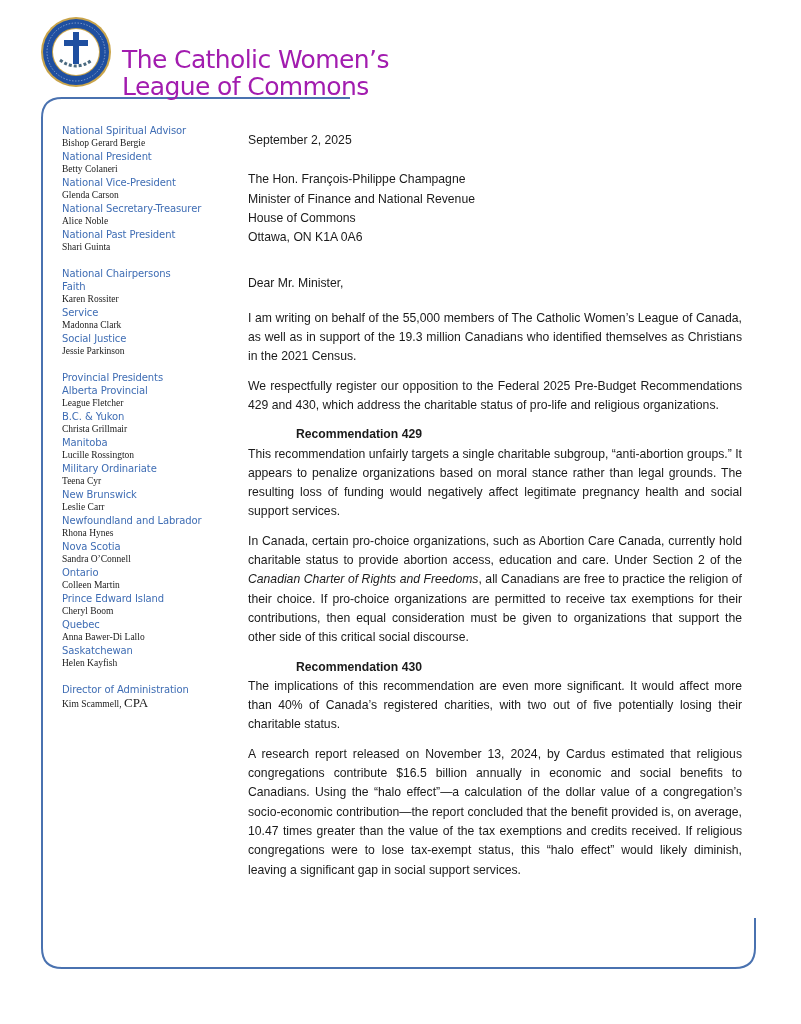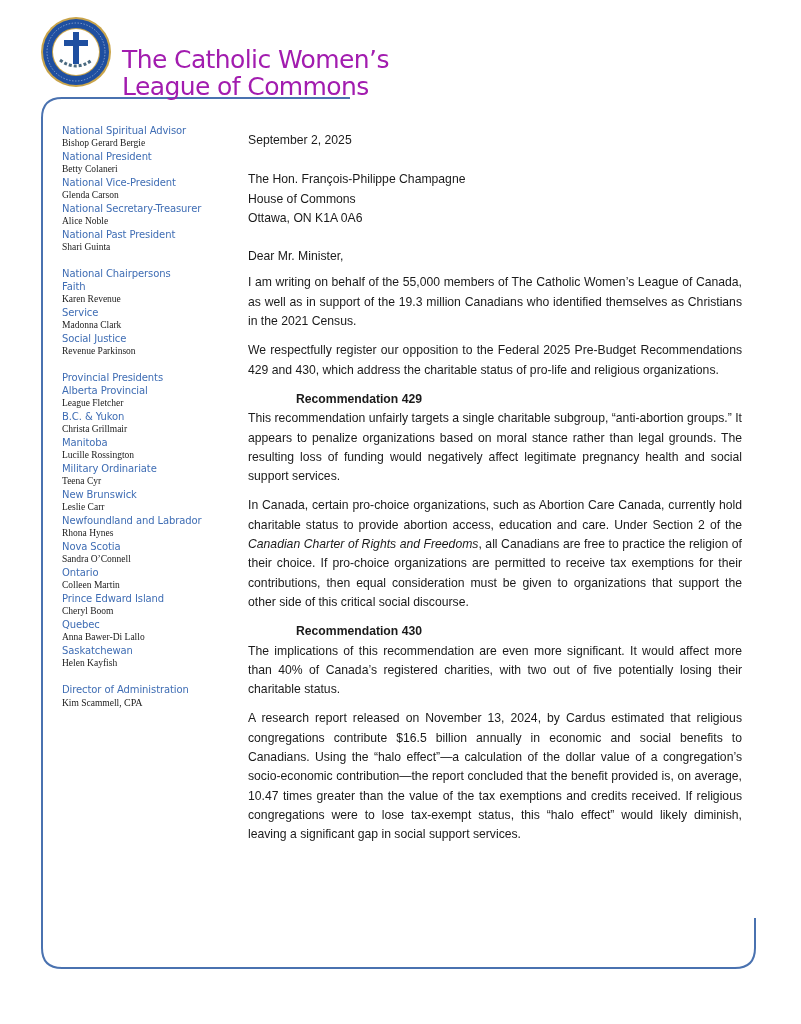--- a/index.html
+++ b/index.html
@@ -10,29 +10,29 @@
   .org-name { position: absolute; left: 82px; top: 30px; font-family: "DejaVu Sans", sans-serif;
     font-size: 25px; line-height: 27px; color: #a21caf; letter-spacing: -0.6px; font-weight: normal; }
   .org-name div { white-space: nowrap; }
 
   .frame { position: absolute; left: 0; top: 0; width: 801px; height: 1024px; pointer-events: none; }
 
   .sidebar { position: absolute; left: 62px; top: 124px; width: 175px; }
   .sb-group { margin-bottom: 13px; }
   .sb-title { font-family: "DejaVu Sans", sans-serif; font-size: 10px; line-height: 13px; color: #3f6db4; white-space: nowrap; letter-spacing: -0.1px; }
   .sb-name { font-family: "Liberation Serif", serif; font-size: 9.5px; line-height: 13px; color: #1a1a1a; white-space: nowrap; }
-  .sb-name .small-caps { font-size: 10px; }
+  .sb-name .small-caps { font-size: 13px; }
 
   .letter { position: absolute; left: 248px; top: 131px; width: 494px; font-family: "Liberation Sans", sans-serif;
     font-size: 12.2px; line-height: 19.3px; color: #1a1a1a; }
   .letter p { margin: 0 0 10px 0; text-align: justify; }
   .letter .date { margin-bottom: 20px; }
-  .letter .address { margin-bottom: 19px; }
+  .letter .address { margin-bottom: 27px; }
   .letter .address div { white-space: nowrap; }
-  .letter .salutation { margin-bottom: 7px; }
+  .letter .salutation { margin-bottom: 15px; }
   .letter h3 { margin: 0; font-size: 12.2px; line-height: 19.3px; font-weight: bold; padding-left: 48px; }
   .letter .sec-p { margin-bottom: 10px; }
 </style>
 </head>
 <body>
 
 <svg class="frame" viewBox="0 0 801 1024" xmlns="http://www.w3.org/2000/svg">
   <path d="M350 98 L62 98 Q42 98 42 118 L42 948 Q42 968 62 968 L735 968 Q755 968 755 948 L755 918" fill="none" stroke="#4a72b0" stroke-width="2"></path>
 </svg>
 
@@ -63,25 +63,25 @@
     <div class="sb-name">Glenda Carson</div>
     <div class="sb-title">National Secretary-Treasurer</div>
     <div class="sb-name">Alice Noble</div>
     <div class="sb-title">National Past President</div>
     <div class="sb-name">Shari Guinta</div>
   </div>
 
   <div class="sb-group">
     <div class="sb-title">National Chairpersons</div>
     <div class="sb-title">Faith</div>
-    <div class="sb-name">Karen Revenue</div>
+    <div class="sb-name">Karen Rossiter</div>
     <div class="sb-title">Service</div>
     <div class="sb-name">Madonna Clark</div>
     <div class="sb-title">Social Justice</div>
-    <div class="sb-name">Revenue Parkinson</div>
+    <div class="sb-name">Jessie Parkinson</div>
   </div>
 
   <div class="sb-group">
     <div class="sb-title">Provincial Presidents</div>
     <div class="sb-title">Alberta Provincial</div>
     <div class="sb-name">League Fletcher</div>
     <div class="sb-title">B.C. &amp; Yukon</div>
     <div class="sb-name">Christa Grillmair</div>
     <div class="sb-title">Manitoba</div>
     <div class="sb-name">Lucille Rossington</div>
@@ -110,20 +110,21 @@
       <span class="small-caps">CPA</span>
     </div>
   </div>
 </div>
 
 <div class="letter">
   <p class="date">September 2, 2025</p>
 
   <div class="address">
     <div>The Hon. François-Philippe Champagne</div>
+    <div>Minister of Finance and National Revenue</div>
     <div>House of Commons</div>
     <div>Ottawa, ON  K1A 0A6</div>
   </div>
 
   <p class="salutation">Dear Mr. Minister,</p>
 
   <p>I am writing on behalf of the 55,000 members of The Catholic Women’s League of Canada, as well as in support of the 19.3 million Canadians who identified themselves as Christians in the 2021 Census.</p>
   <p>We respectfully register our opposition to the Federal 2025 Pre-Budget Recommendations 429 and 430, which address the charitable status of pro-life and religious organizations.</p>
 
   <h3>Recommendation 429</h3>

